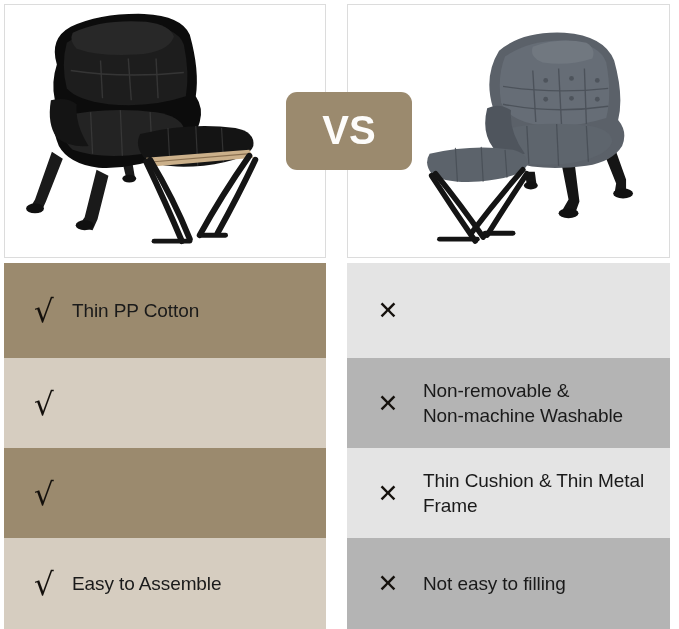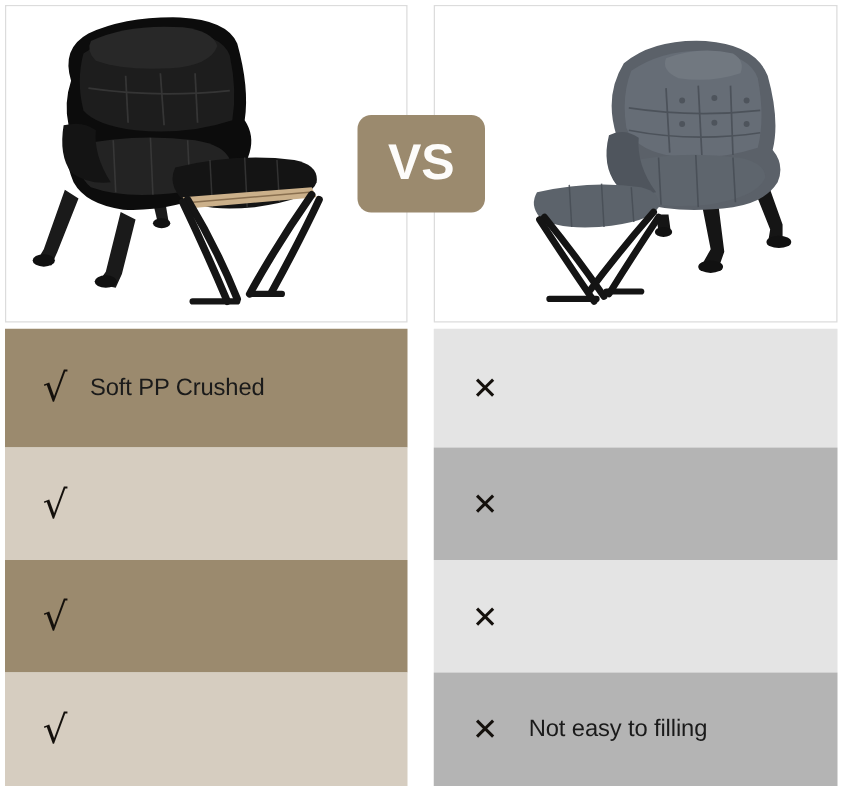--- a/index.html
+++ b/index.html
@@ -116,21 +116,21 @@
     padding-right: 10px;
     white-space: pre-line;
   }
   .column.right .feature-text { padding-left: 12px; }
 
   
   .vs-badge {
     position: absolute;
     left: 286px;
     top: 92px;
-    width: 102px;
+    width: 126px;
     height: 78px;
     background: #9b8a6e;
     border-radius: 11px;
     display: flex;
     align-items: center;
     justify-content: center;
     z-index: 5;
   }
   .vs-badge .vs-text {
     color: #fdfcfa;
@@ -211,30 +211,31 @@
           <ellipse cx="80" cy="222" rx="9" ry="5" fill="#101010"></ellipse>
           <ellipse cx="30" cy="205" rx="9" ry="5" fill="#101010"></ellipse>
           <ellipse cx="125" cy="175" rx="7" ry="4" fill="#101010"></ellipse>
         </g>
       </svg>
     </div>
 
     <div class="rows">
       <div class="feature-row r0 band-a">
         <span class="mark check">√</span>
-        <span class="feature-text">Soft PP Crushed</span>
+        <span class="feature-text">Thin PP Cotton</span>
       </div>
       <div class="feature-row r1 band-b">
         <span class="mark check">√</span>
       </div>
       <div class="feature-row r2 band-a">
         <span class="mark check">√</span>
       </div>
       <div class="feature-row r3 band-b">
         <span class="mark check">√</span>
+        <span class="feature-text">Easy to Assemble</span>
       </div>
     </div>
   </div>
 
   <div class="column right">
 
     <div class="photo-panel">
       <svg viewBox="0 0 323 254" xmlns="http://www.w3.org/2000/svg" aria-hidden="true">
         <rect x="0" y="0" width="323" height="254" fill="#ffffff"></rect>
         <g>
@@ -305,23 +306,27 @@
         </g>
       </svg>
     </div>
 
     <div class="rows">
       <div class="feature-row r0 band-a">
         <span class="mark cross">✕</span>
       </div>
       <div class="feature-row r1 band-b">
         <span class="mark cross">✕</span>
+        <span class="feature-text">Non-removable &amp;
+Non-machine Washable</span>
       </div>
       <div class="feature-row r2 band-a">
         <span class="mark cross">✕</span>
+        <span class="feature-text">Thin Cushion &amp; Thin Metal
+Frame</span>
       </div>
       <div class="feature-row r3 band-b">
         <span class="mark cross">✕</span>
         <span class="feature-text">Not easy to filling</span>
       </div>
     </div>
   </div>
 
   <div class="vs-badge">
     <span class="vs-text">VS</span>

